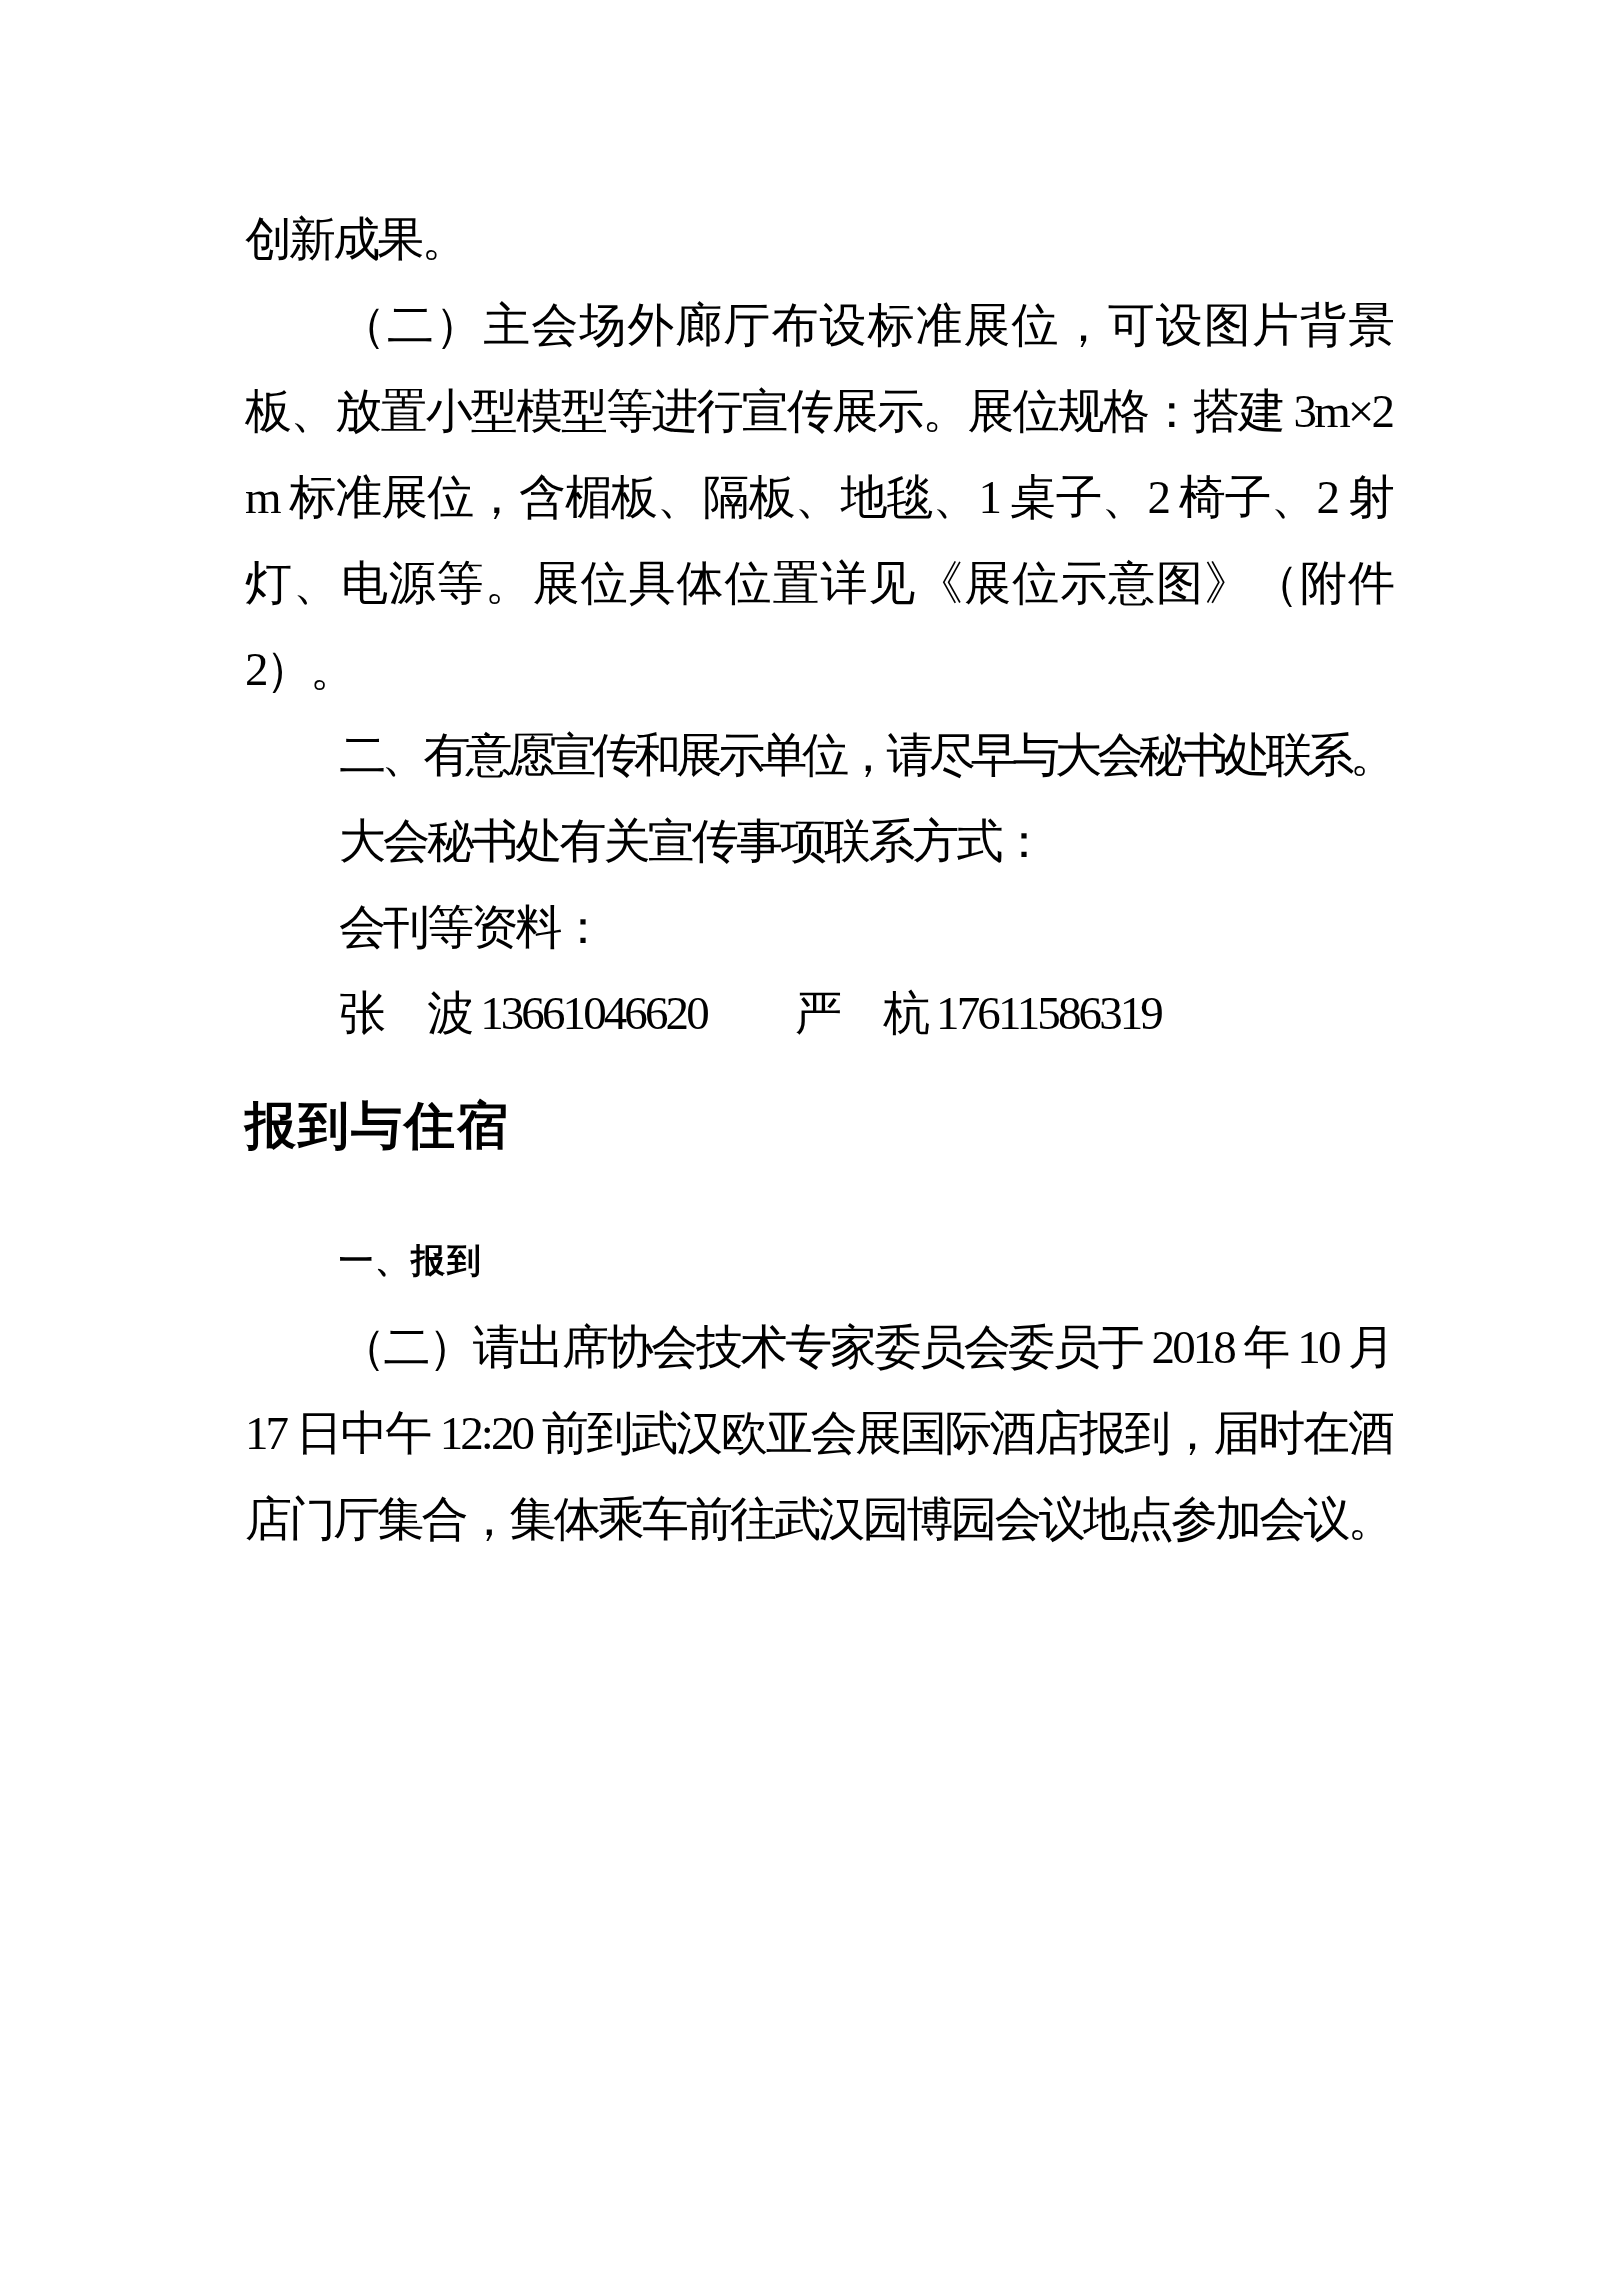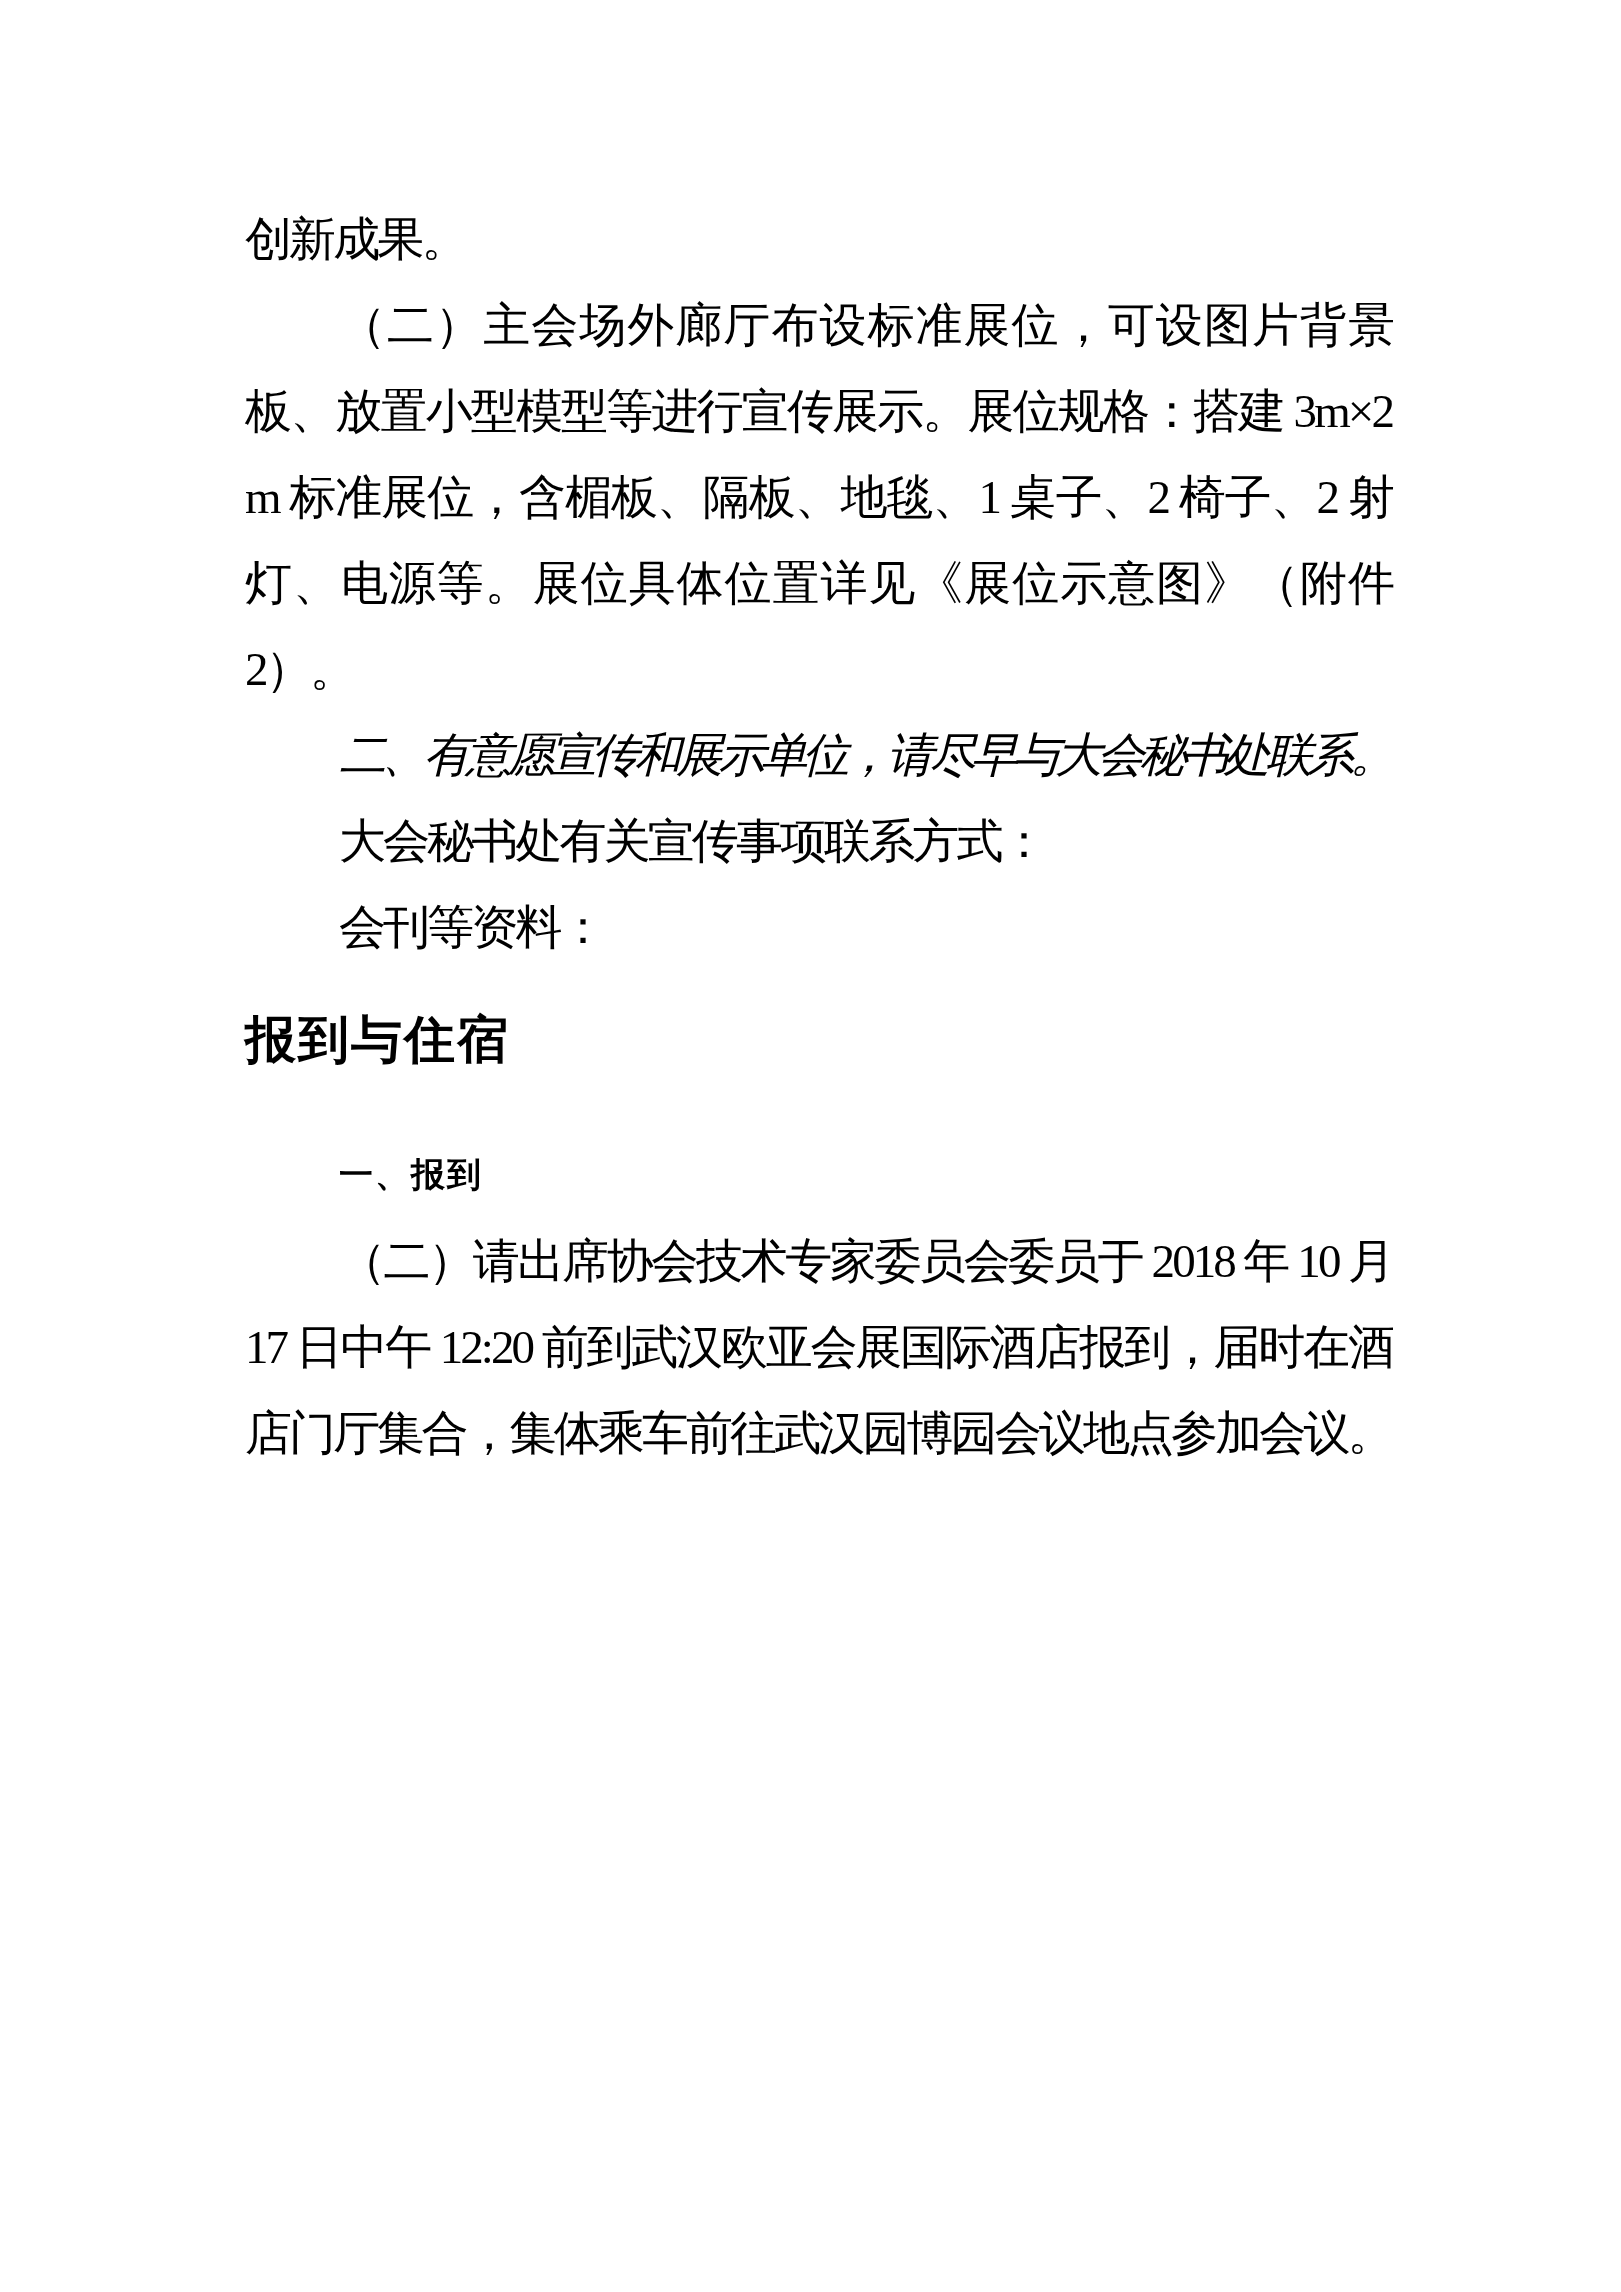--- a/index.html
+++ b/index.html
@@ -23,22 +23,21 @@
     font-size: 47px;
     line-height: 86px;
     letter-spacing: -2.9px;
     text-align: justify;
     word-break: break-all;
   }
   .indent { text-indent: 94px; }
   .single-line {
     white-space: nowrap;
     letter-spacing: -4.9px;
-    text-align: right;
-    font-style: italic;
+    text-align: center;
   }
   .section-heading {
     margin: 27.4px 0 49px 0;
     font-size: 51px;
     line-height: 86px;
     font-weight: bold;
     letter-spacing: 2px;
   }
   .subsection-heading {
     margin: 0;
@@ -60,20 +59,21 @@
 
     <p class="para indent">（二）主会场外廊厅布设标准展位，可设图片背景板、放置小型模型等进行宣传展示。展位规格：搭建 3m×2m 标准展位，含楣板、隔板、地毯、1 桌子、2 椅子、2 射灯、电源等。展位具体位置详见《展位示意图》（附件 2）。</p>
 
 
     <p class="para indent single-line">二、有意愿宣传和展示单位，请尽早与大会秘书处联系。</p>
 
     <p class="para indent">大会秘书处有关宣传事项联系方式：</p>
 
     <p class="para indent">会刊等资料：</p>
 
+    <p class="para indent">张　波 13661046620　　严　杭 17611586319</p>
 
 
 
     <h1 class="section-heading">报到与住宿</h1>
 
     <h2 class="subsection-heading">一、报到</h2>
 
 
     <p class="para indent">（二）请出席协会技术专家委员会委员于 2018 年 10 月 17 日中午 12:20 前到武汉欧亚会展国际酒店报到，届时在酒店门厅集合，集体乘车前往武汉园博园会议地点参加会议。</p>
 

